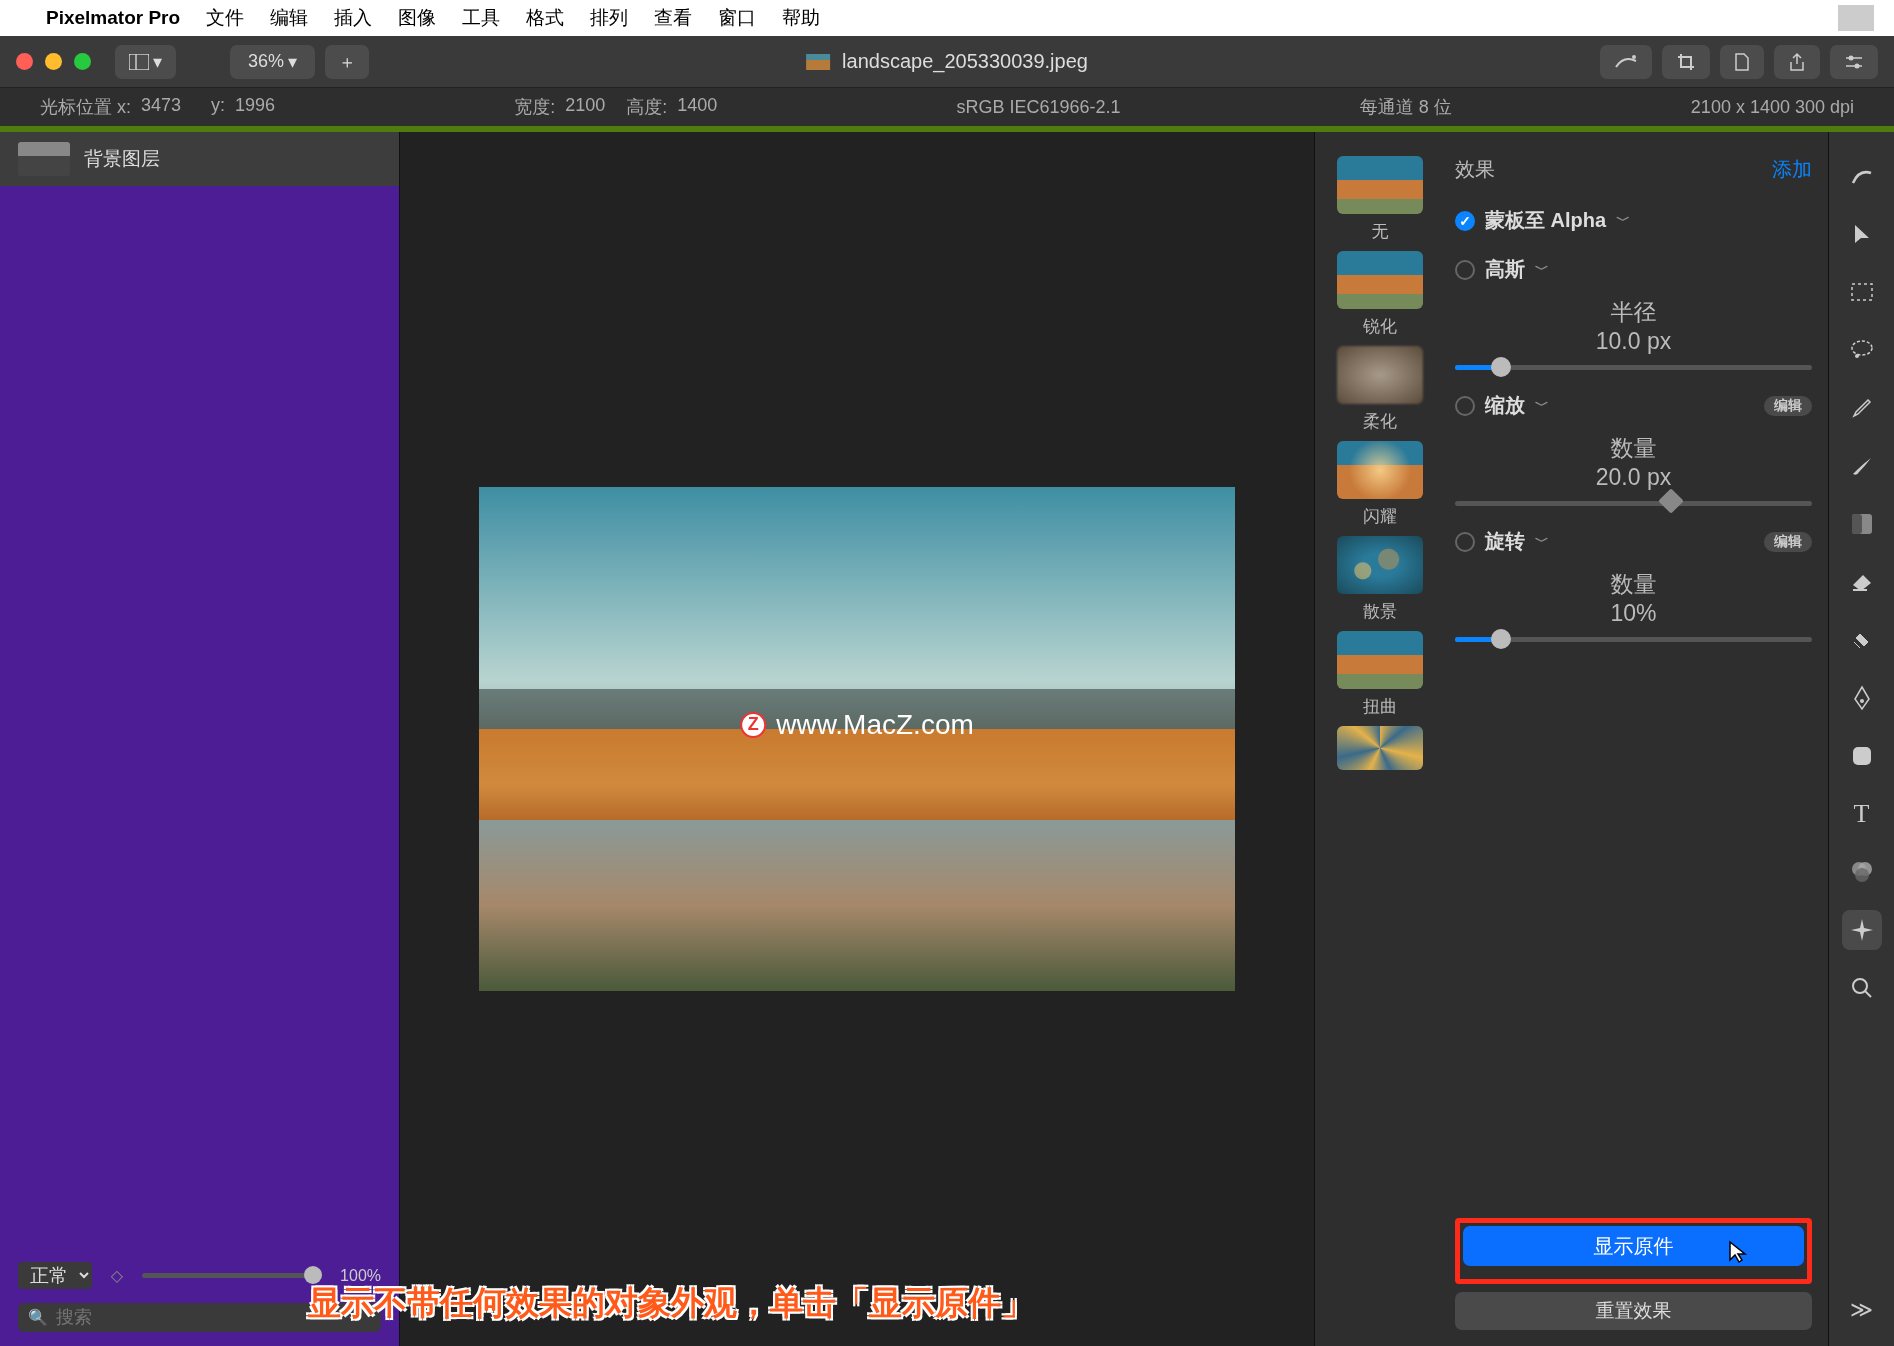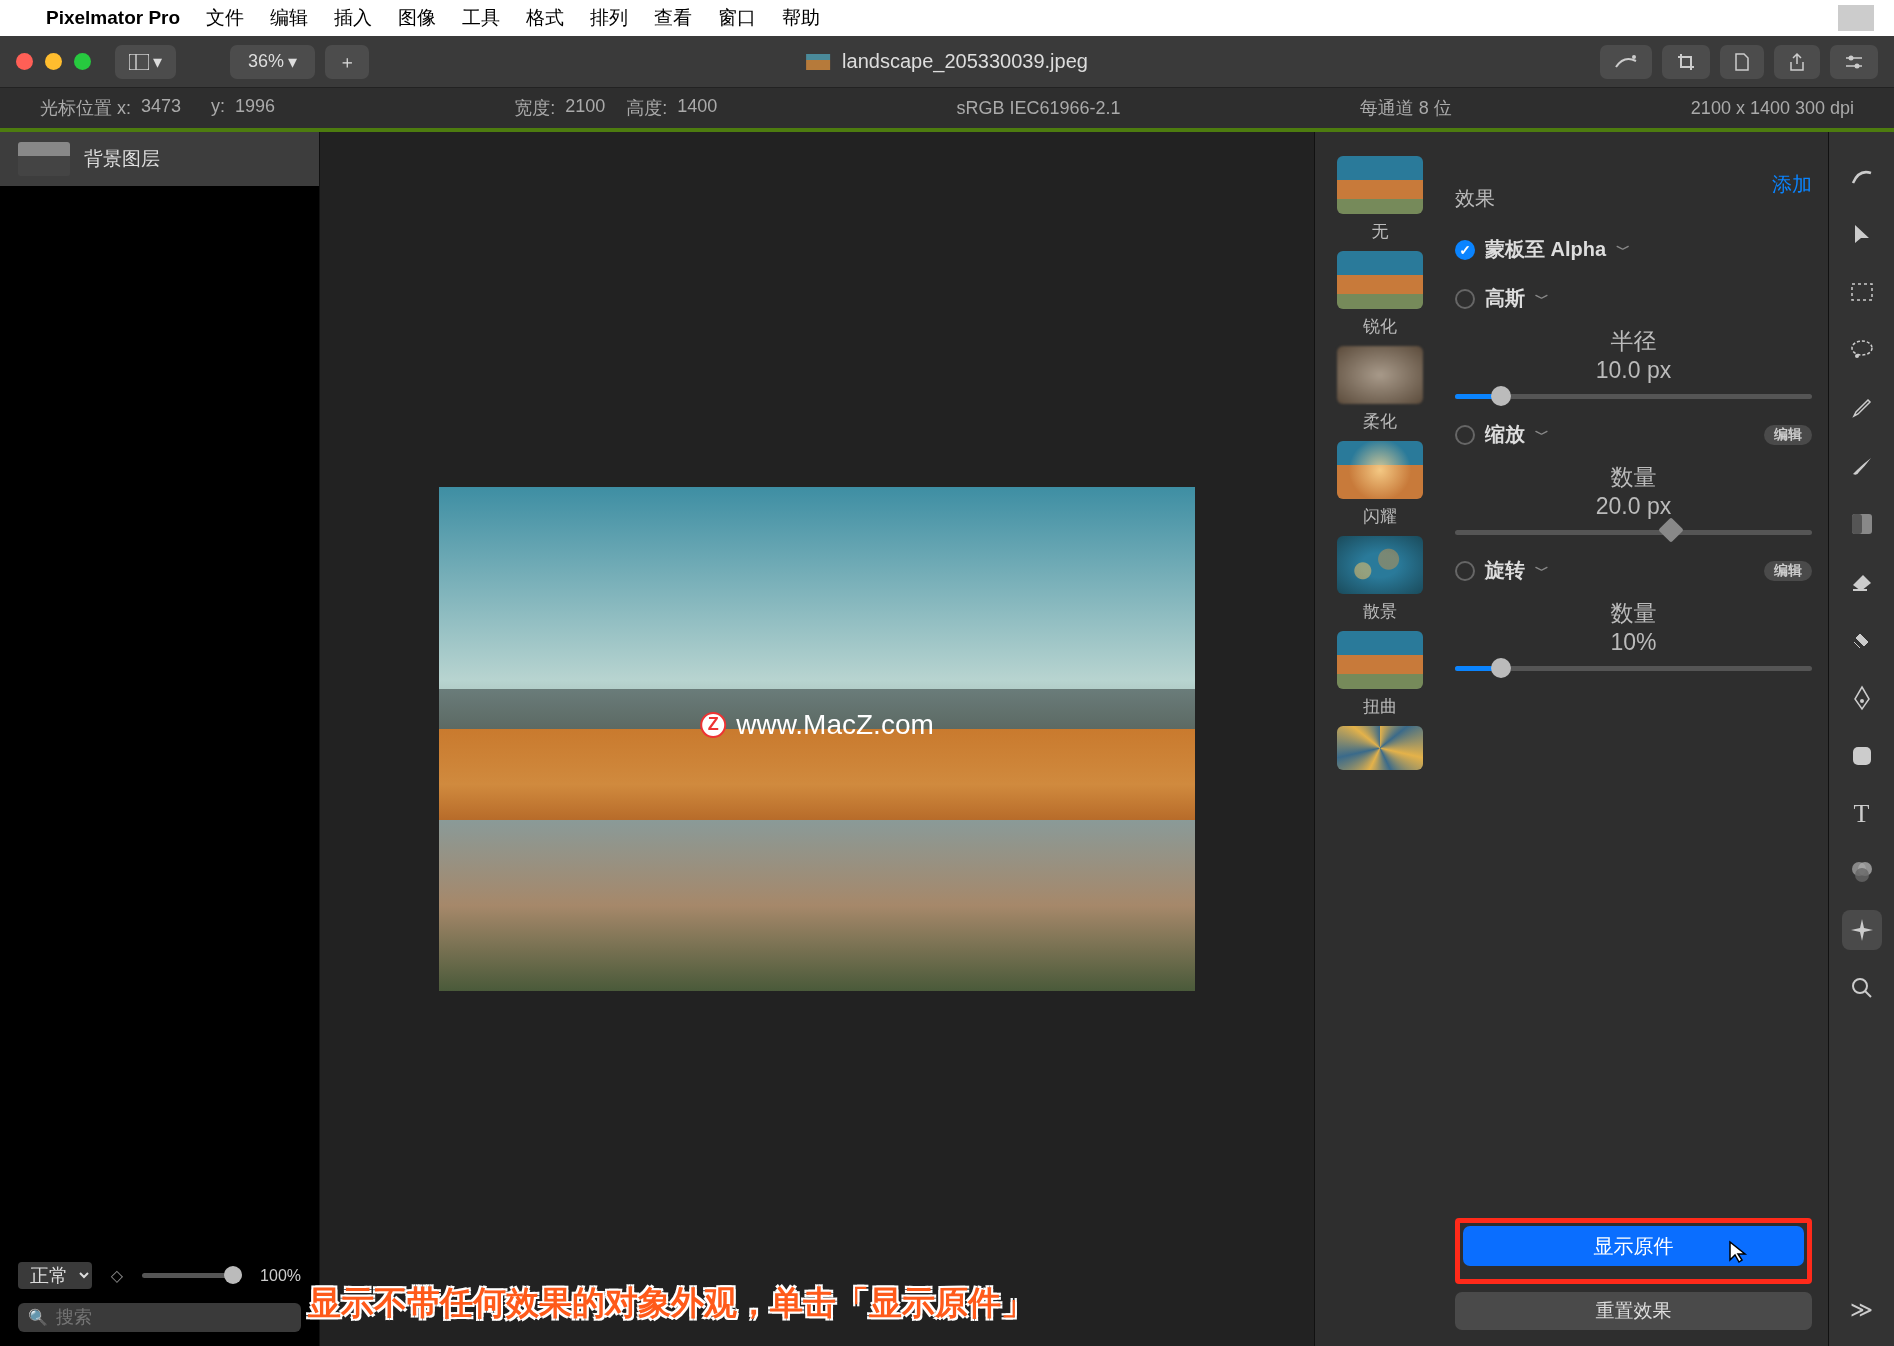--- a/index.html
+++ b/index.html
@@ -19,27 +19,27 @@
 .yellow { background: #ffbd2e; }
 .green { background: #27c93f; }
 .tb-group { display: flex; gap: 10px; margin-left: 24px; }
 .tb-btn { background: #4c4c4c; border: none; border-radius: 7px; height: 34px; color: #ddd; font-size: 18px; display: flex; align-items: center; justify-content: center; padding: 0 14px; cursor: pointer; }
 .tb-btn.wide { padding: 0 18px; margin-left: 44px; }
 .title { position: absolute; left: 50%; transform: translateX(-50%); display: flex; align-items: center; gap: 12px; color: #ddd; font-size: 20px; }
 .title-thumb { width: 24px; height: 16px; background: linear-gradient(#4a8a9a 40%, #b67a3a 40%); }
 .tb-right { margin-left: auto; display: flex; gap: 10px; }
 
 
-.infobar { height: 44px; background: #2e2e2e; display: flex; align-items: center; color: #aaa; font-size: 18px; padding: 0 40px; gap: 60px; border-bottom: 4px solid #4d7c0f; }
+.infobar { height: 44px; background: #2e2e2e; display: flex; align-items: center; color: #aaa; font-size: 18px; padding: 0 40px; gap: 60px; border-bottom: 6px solid #4d7c0f; }
 .infobar .seg { display: flex; gap: 10px; }
 .infobar .fill { flex: 1; }
 
 
 .main { display: flex; height: calc(100% - 132px); }
-.layers { width: 320px; background: #000000; display: flex; flex-direction: column; border-right: 1px solid #111; }
+.layers { width: 400px; background: #4c1d95; display: flex; flex-direction: column; border-right: 1px solid #111; }
 .layer-item { display: flex; align-items: center; gap: 14px; padding: 10px 18px; background: #3d3d3d; }
 .layer-thumb { width: 52px; height: 34px; background: linear-gradient(#888 40%, #444 40%); border-radius: 3px; }
 .layer-label { color: #ddd; font-size: 19px; }
 .layers-spacer { flex: 1; }
 .layers-bottom { padding: 14px 18px; }
 .blend-row { display: flex; align-items: center; gap: 18px; color: #ccc; }
 .blend-select { background: #3a3a3a; border: none; color: #ddd; font-size: 19px; padding: 2px 8px; border-radius: 4px; }
 .opacity-slider { flex: 1; height: 5px; background: #555; border-radius: 3px; position: relative; }
 .opacity-slider .knob { position: absolute; right: 0; top: -7px; width: 18px; height: 18px; border-radius: 50%; background: #bbb; }
 .search-row { margin-top: 14px; display: flex; align-items: center; background: #3a3a3a; border-radius: 6px; padding: 4px 10px; color: #888; }
@@ -65,21 +65,21 @@
 .th-landscape { background: linear-gradient(#2a7a9a 42%, #c87a3a 42%, #c87a3a 75%, #768a5a 75%); }
 .th-blur { background: radial-gradient(#a89a8a, #5a4a3a); filter: blur(1px); }
 .th-flare { background: linear-gradient(#2a7a9a 42%, #c87a3a 42%); position: relative; }
 .th-flare::after { content: ''; position: absolute; inset: 0; background: radial-gradient(circle at 50% 50%, rgba(255,220,150,0.8), transparent 60%); }
 .th-bokeh { background: radial-gradient(#2a7a9a 30%, #1a4a5a); position: relative; }
 .th-bokeh::after { content: ''; position: absolute; inset: 0; background: radial-gradient(circle at 30% 60%, rgba(255,200,100,0.5) 0 8px, transparent 9px), radial-gradient(circle at 60% 40%, rgba(200,150,80,0.5) 0 10px, transparent 11px); }
 .th-kaleid { background: conic-gradient(#e4b24a, #3a6a8a, #e4b24a, #3a6a8a, #e4b24a, #3a6a8a, #e4b24a, #3a6a8a); }
 
 .eff-controls { flex: 1; padding: 24px 16px 0 10px; display: flex; flex-direction: column; position: relative; }
 .eff-header { display: flex; justify-content: space-between; align-items: center; margin-bottom: 24px; }
-.eff-header .label { color: #bbb; font-size: 20px; margin-top: 29px; }
+.eff-header .label { color: #bbb; font-size: 20px; }
 .eff-header .add { color: #0a84ff; font-size: 20px; }
 .eff-item { margin-bottom: 22px; }
 .eff-title { display: flex; align-items: center; gap: 10px; color: #ddd; font-size: 20px; font-weight: 600; }
 .eff-title .chev { color: #888; font-size: 14px; }
 .eff-check { width: 20px; height: 20px; border-radius: 50%; display: flex; align-items: center; justify-content: center; flex-shrink: 0; }
 .check-on { background: #0a84ff; color: #fff; font-size: 14px; }
 .check-off { border: 2px solid #666; }
 .eff-row { display: flex; justify-content: space-between; align-items: center; margin-top: 14px; color: #bbb; font-size: 23px; flex-direction: column; }
 .eff-slider { height: 5px; background: #555; border-radius: 3px; position: relative; margin-top: 10px; }
 .eff-slider .fill { position: absolute; left: 0; top: 0; height: 100%; background: #0a84ff; border-radius: 3px; }

